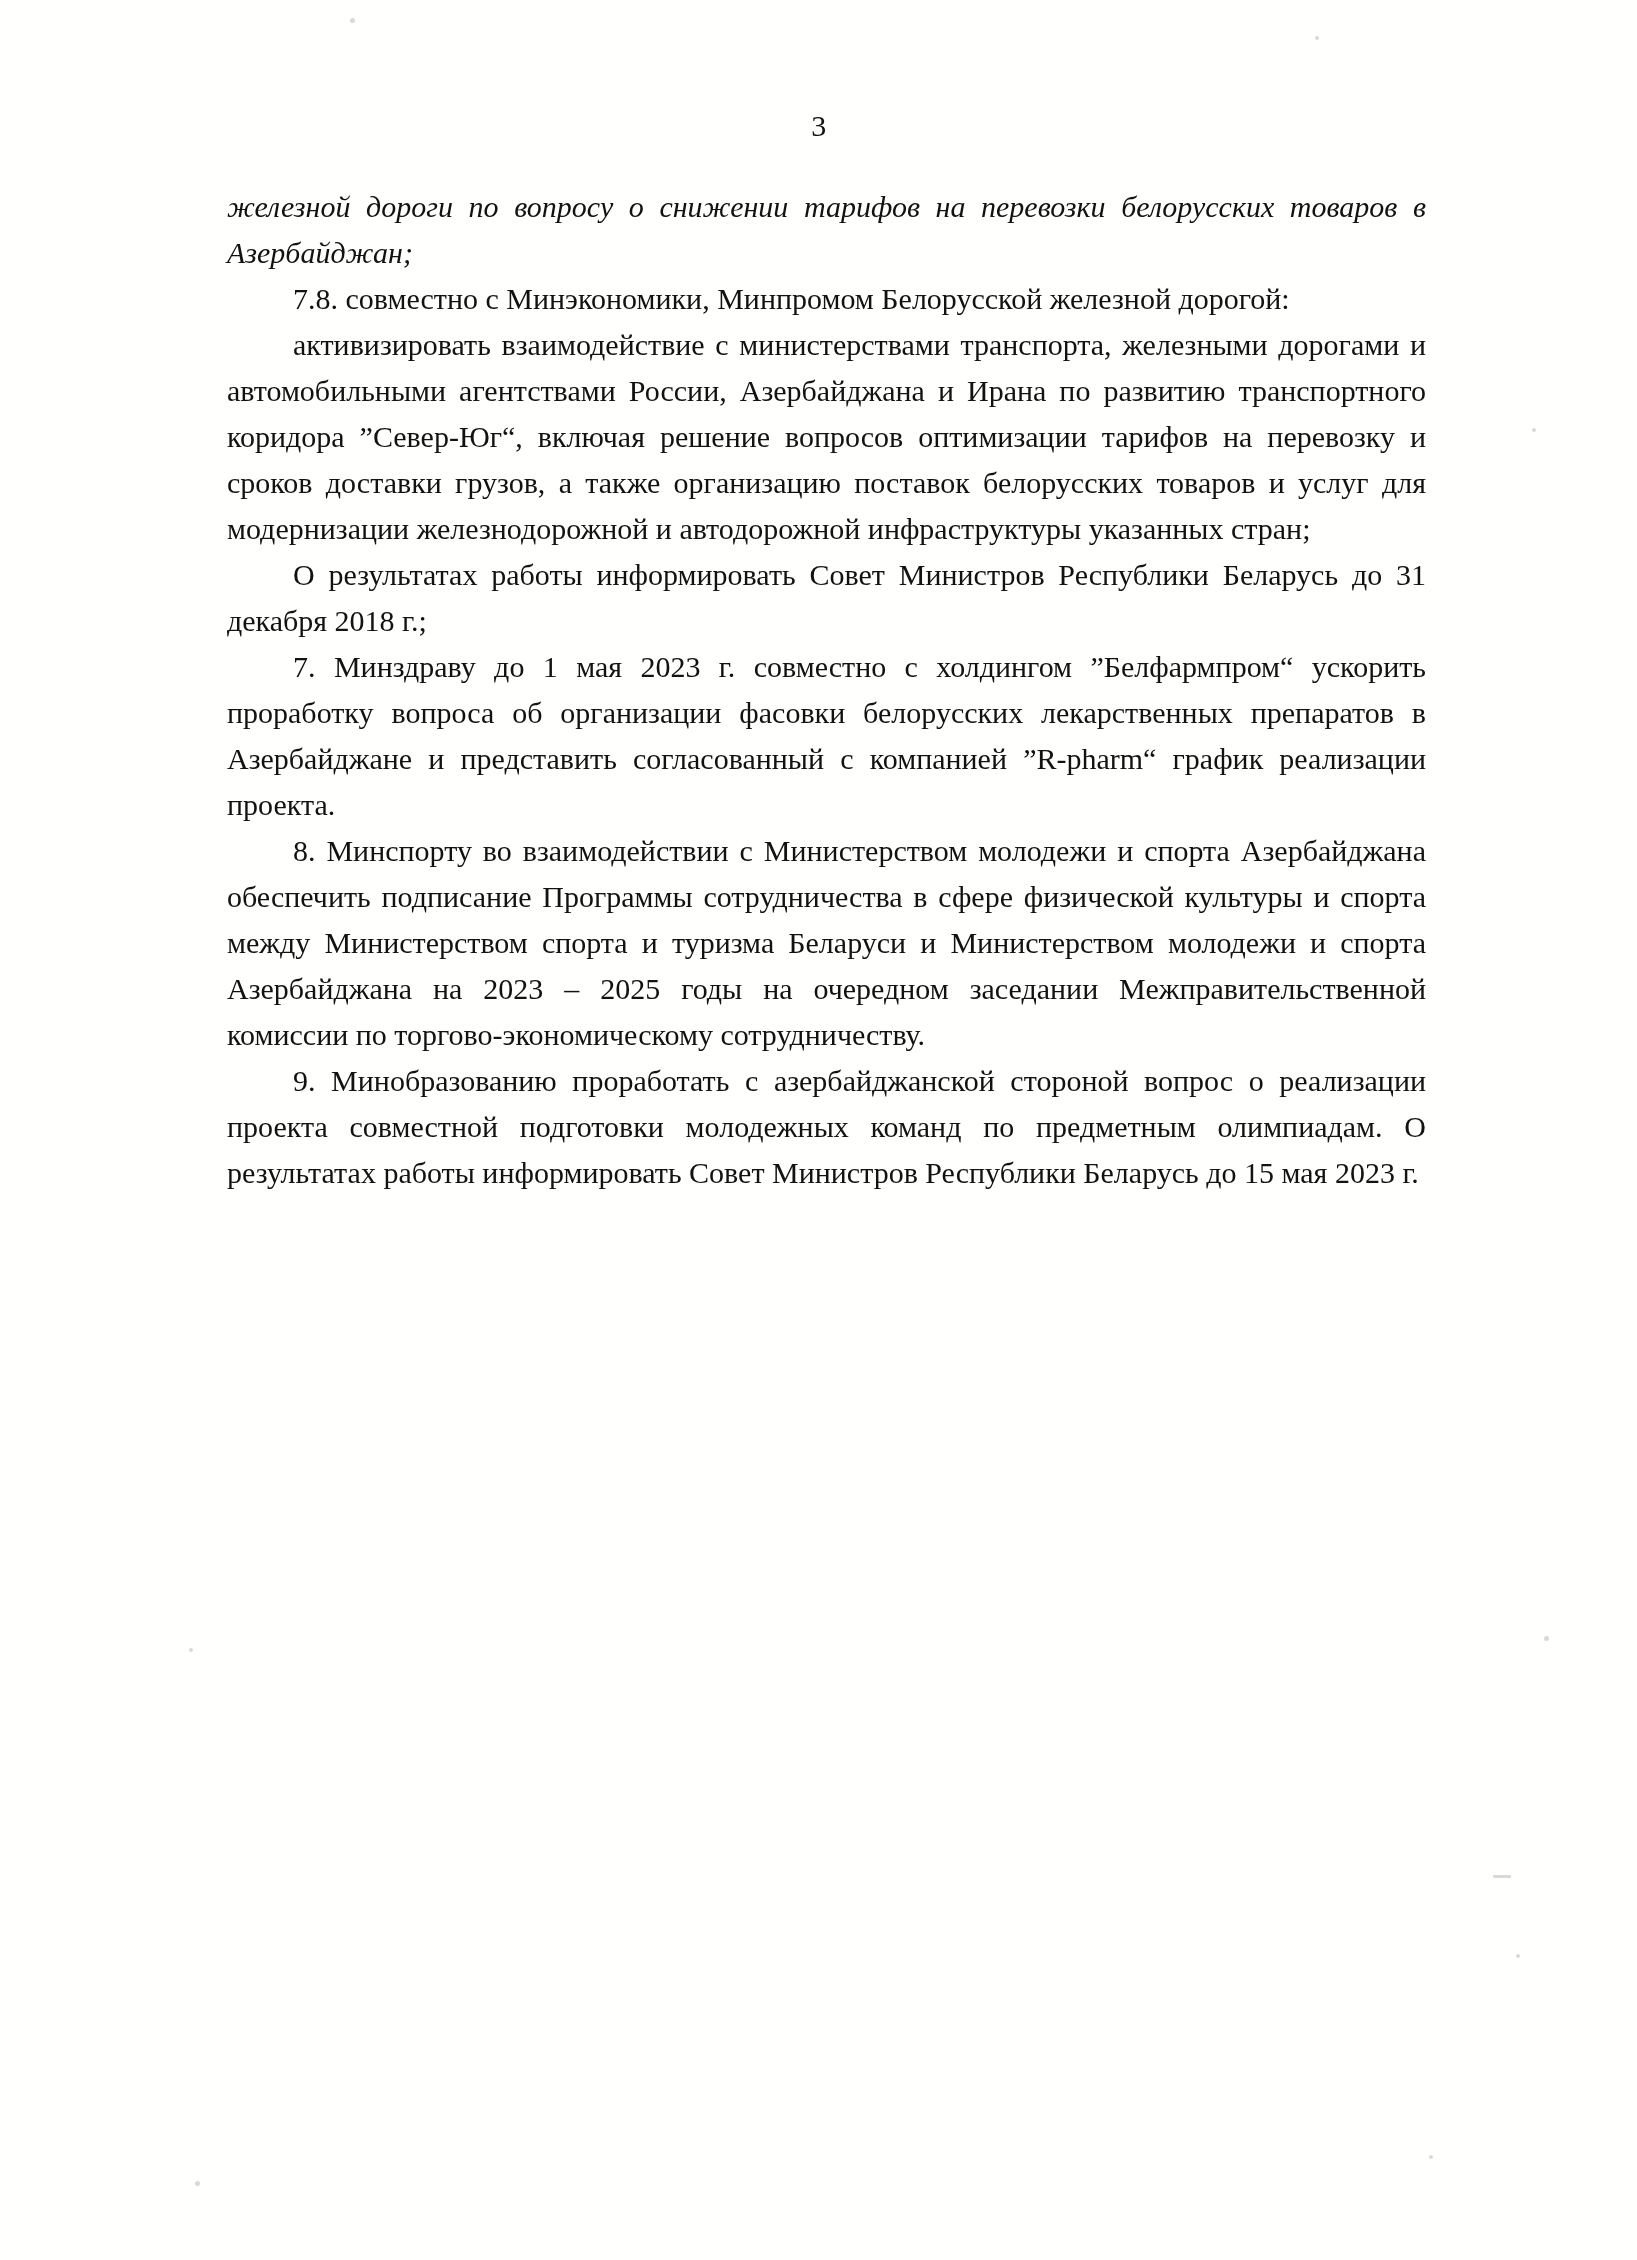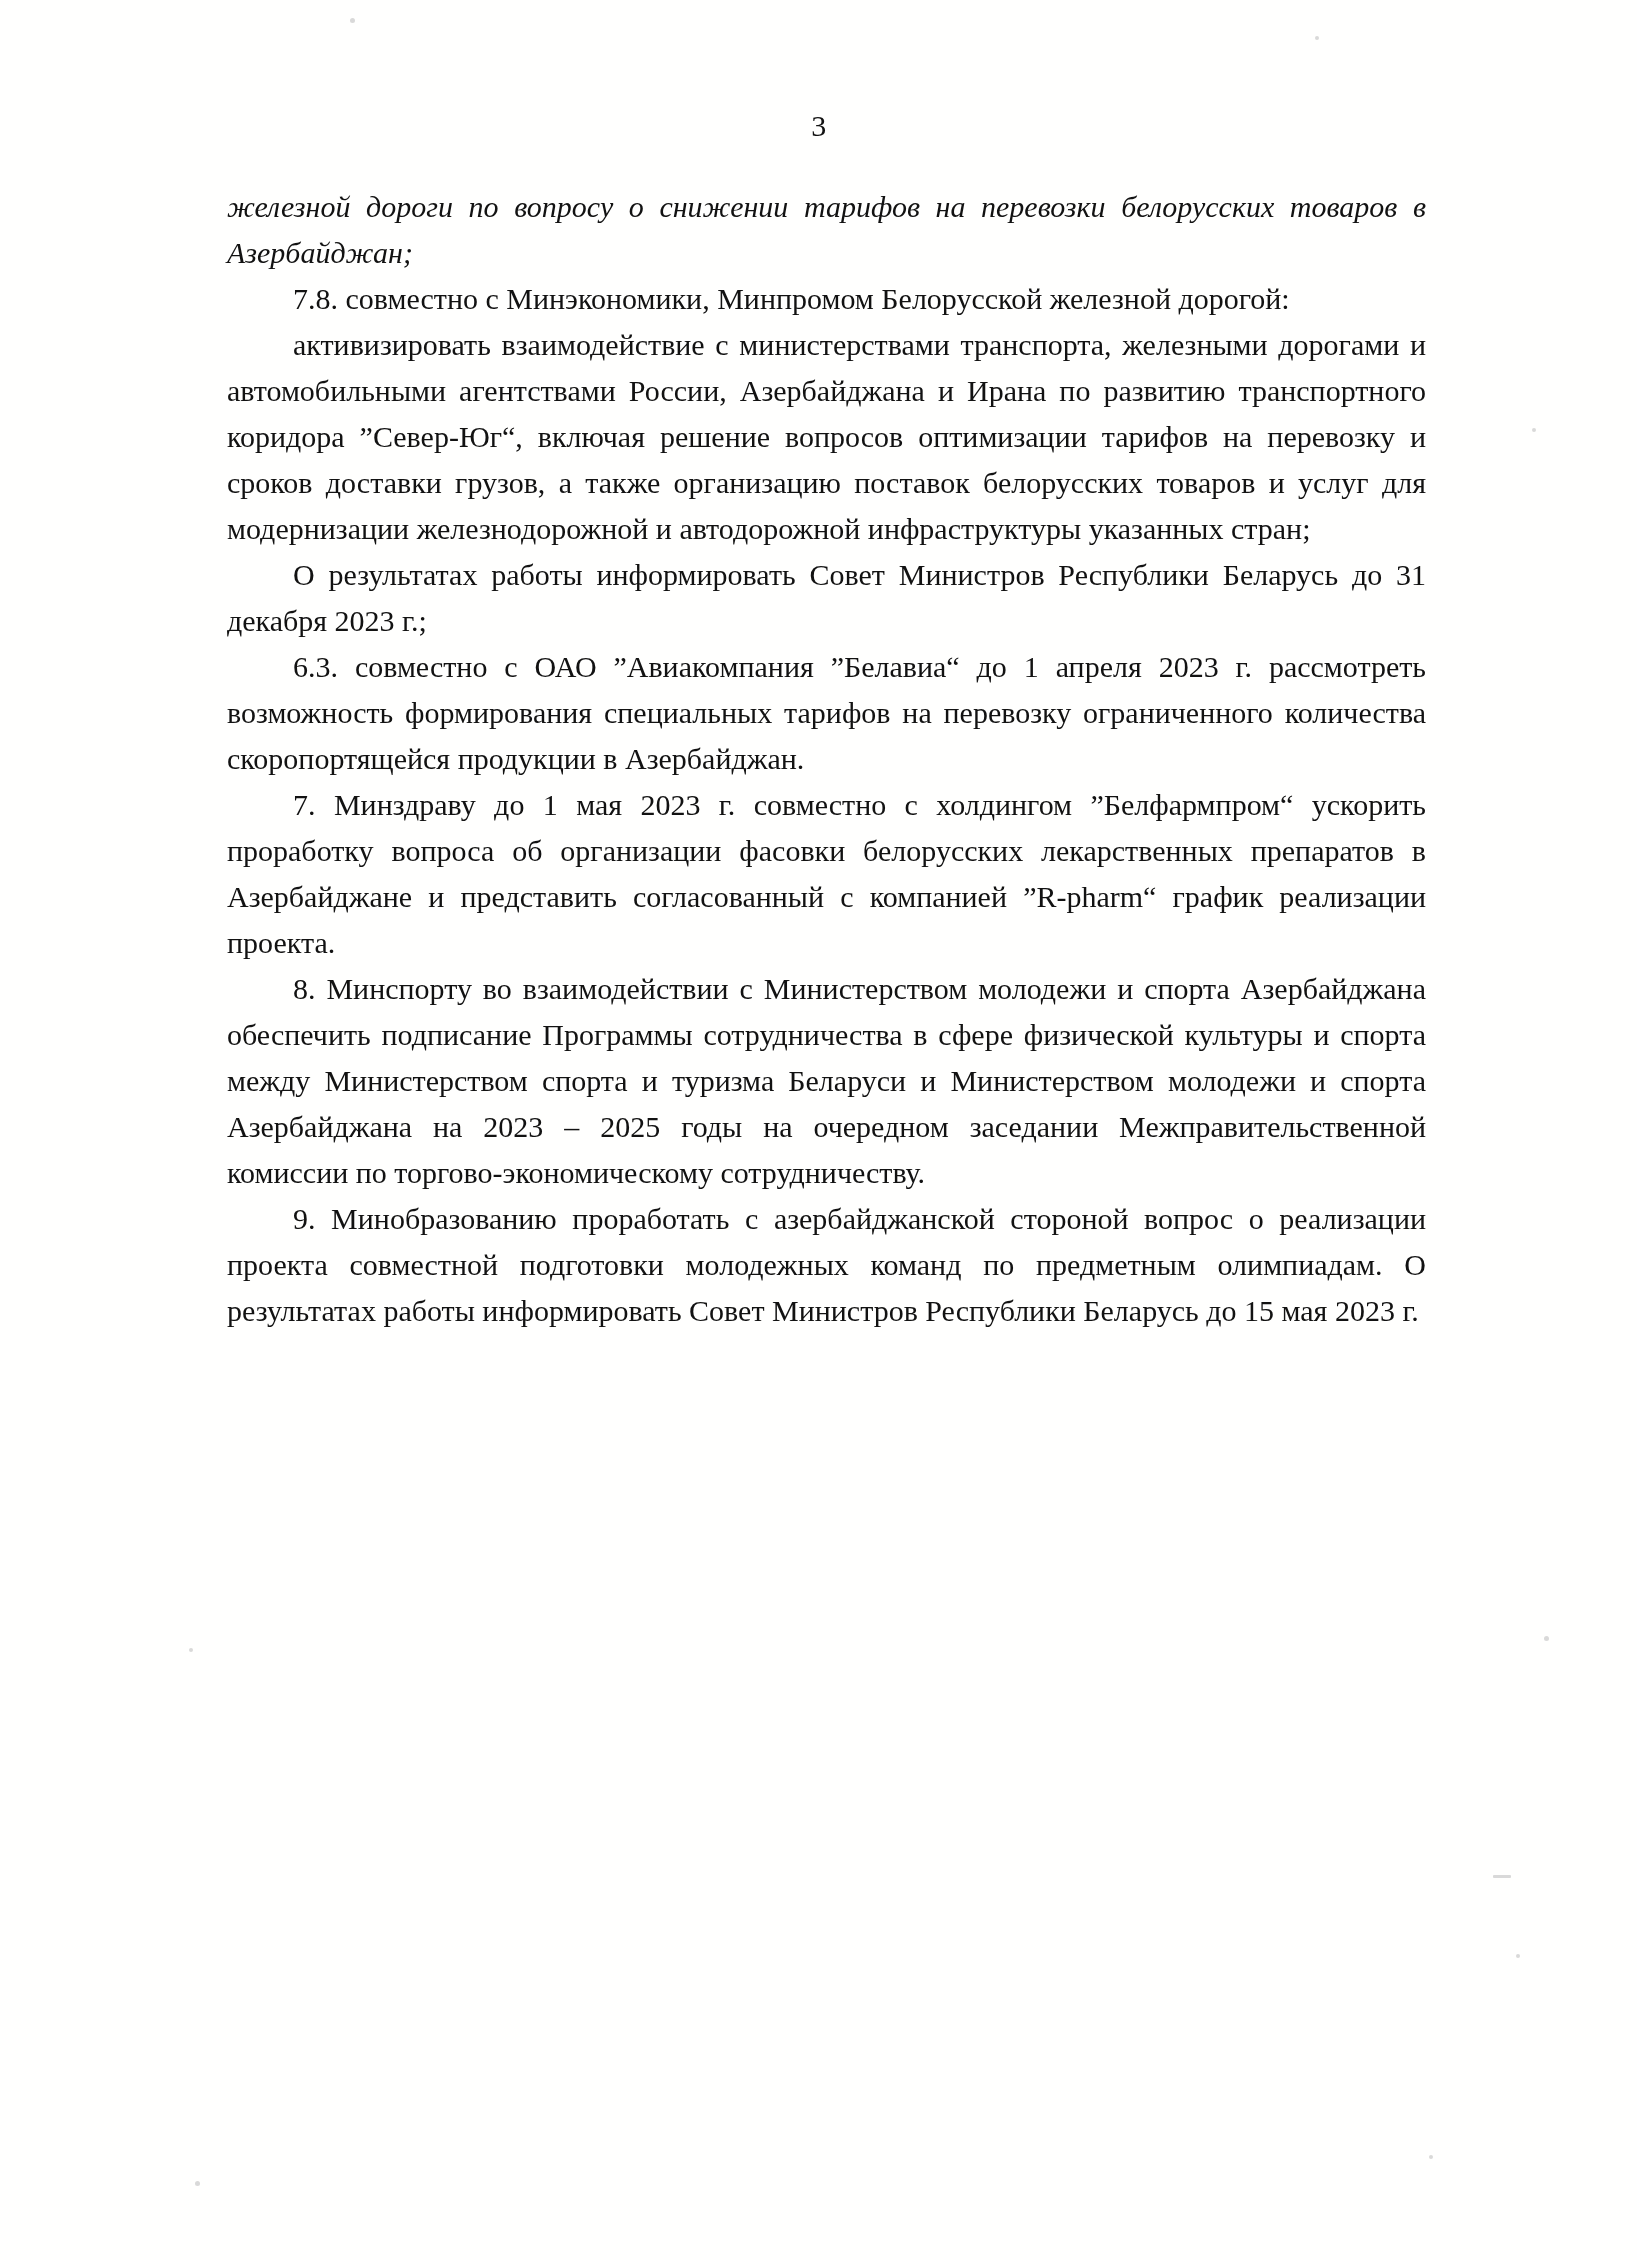--- a/index.html
+++ b/index.html
@@ -63,22 +63,21 @@
 <body>
 
 <div class="page">
 
   <div class="page-number">3</div>
 
   <div class="body-text">
     <p class="noindent">железной дороги по вопросу о снижении тарифов на перевозки белорусских товаров в Азербайджан;</p>
     <p class="indent">7.8. совместно с Минэкономики, Минпромом Белорусской железной дорогой:</p>
     <p class="indent">активизировать взаимодействие с министерствами транспорта, железными дорогами и автомобильными агентствами России, Азербайджана и Ирана по развитию транспортного коридора ”Север-Юг“, включая решение вопросов оптимизации тарифов на перевозку и сроков доставки грузов, а также организацию поставок белорусских товаров и услуг для модернизации железнодорожной и автодорожной инфраструктуры указанных стран;</p>
-    <p class="indent">О результатах работы информировать Совет Министров Республики Беларусь до 31 декабря 2023 г.;</p>
-    <p class="indent">6.3. совместно с ОАО ”Авиакомпания ”Белавиа“ до 1 апреля 2023 г. рассмотреть возможность формирования специальных тарифов на перевозку ограниченного количества скоропортящейся продукции в Азербайджан.</p>
+    <p class="indent">О результатах работы информировать Совет Министров Республики Беларусь до 31 декабря 2018 г.;</p>
     <p class="indent">7. Минздраву до 1 мая 2023 г. совместно с холдингом ”Белфармпром“ ускорить проработку вопроса об организации фасовки белорусских лекарственных препаратов в Азербайджане и представить согласованный с компанией ”R-pharm“ график реализации проекта.</p>
     <p class="indent">8. Минспорту во взаимодействии с Министерством молодежи и спорта Азербайджана обеспечить подписание Программы сотрудничества в сфере физической культуры и спорта между Министерством спорта и туризма Беларуси и Министерством молодежи и спорта Азербайджана на 2023 – 2025 годы на очередном заседании Межправительственной комиссии по торгово-экономическому сотрудничеству.</p>
     <p class="indent">9. Минобразованию проработать с азербайджанской стороной вопрос о реализации проекта совместной подготовки молодежных команд по предметным олимпиадам. О результатах работы информировать Совет Министров Республики Беларусь до 15 мая 2023 г.</p>
   </div>
 
   <span class="speck" style="left:350px;top:18px;width:5px;height:5px;"></span>
   <span class="speck" style="left:1315px;top:36px;width:4px;height:4px;"></span>
   <span class="speck" style="left:1532px;top:428px;width:4px;height:4px;"></span>
   <span class="speck" style="left:1544px;top:1636px;width:5px;height:5px;"></span>
   <span class="speck" style="left:1493px;top:1875px;width:18px;height:3px;border-radius:1px;"></span>

